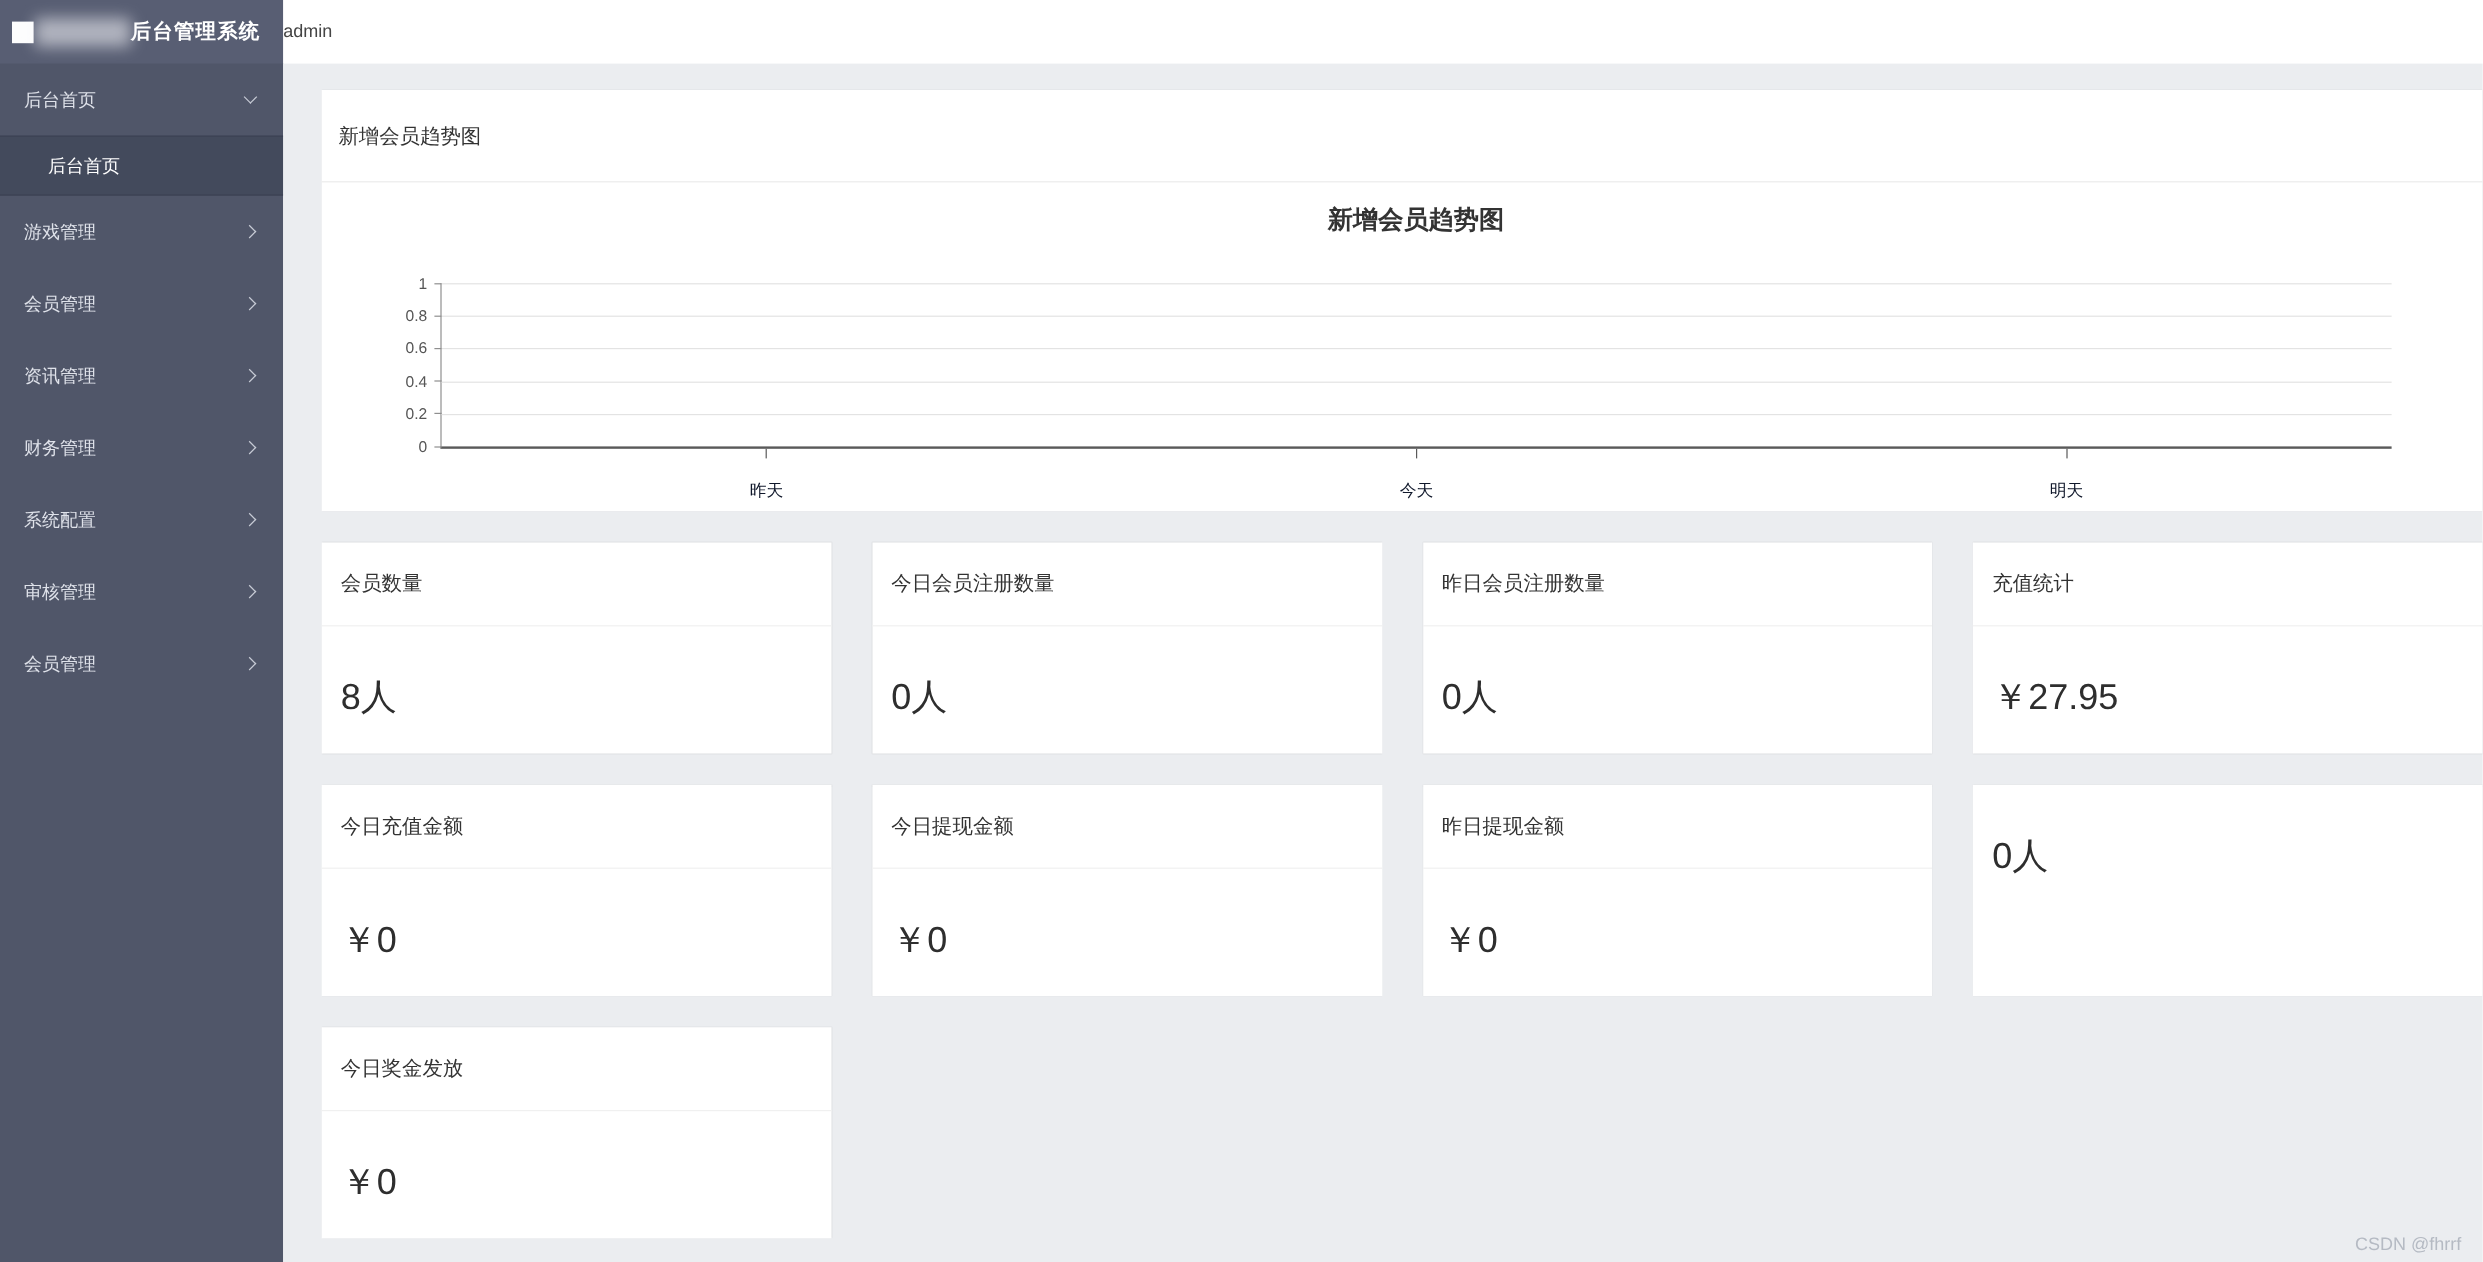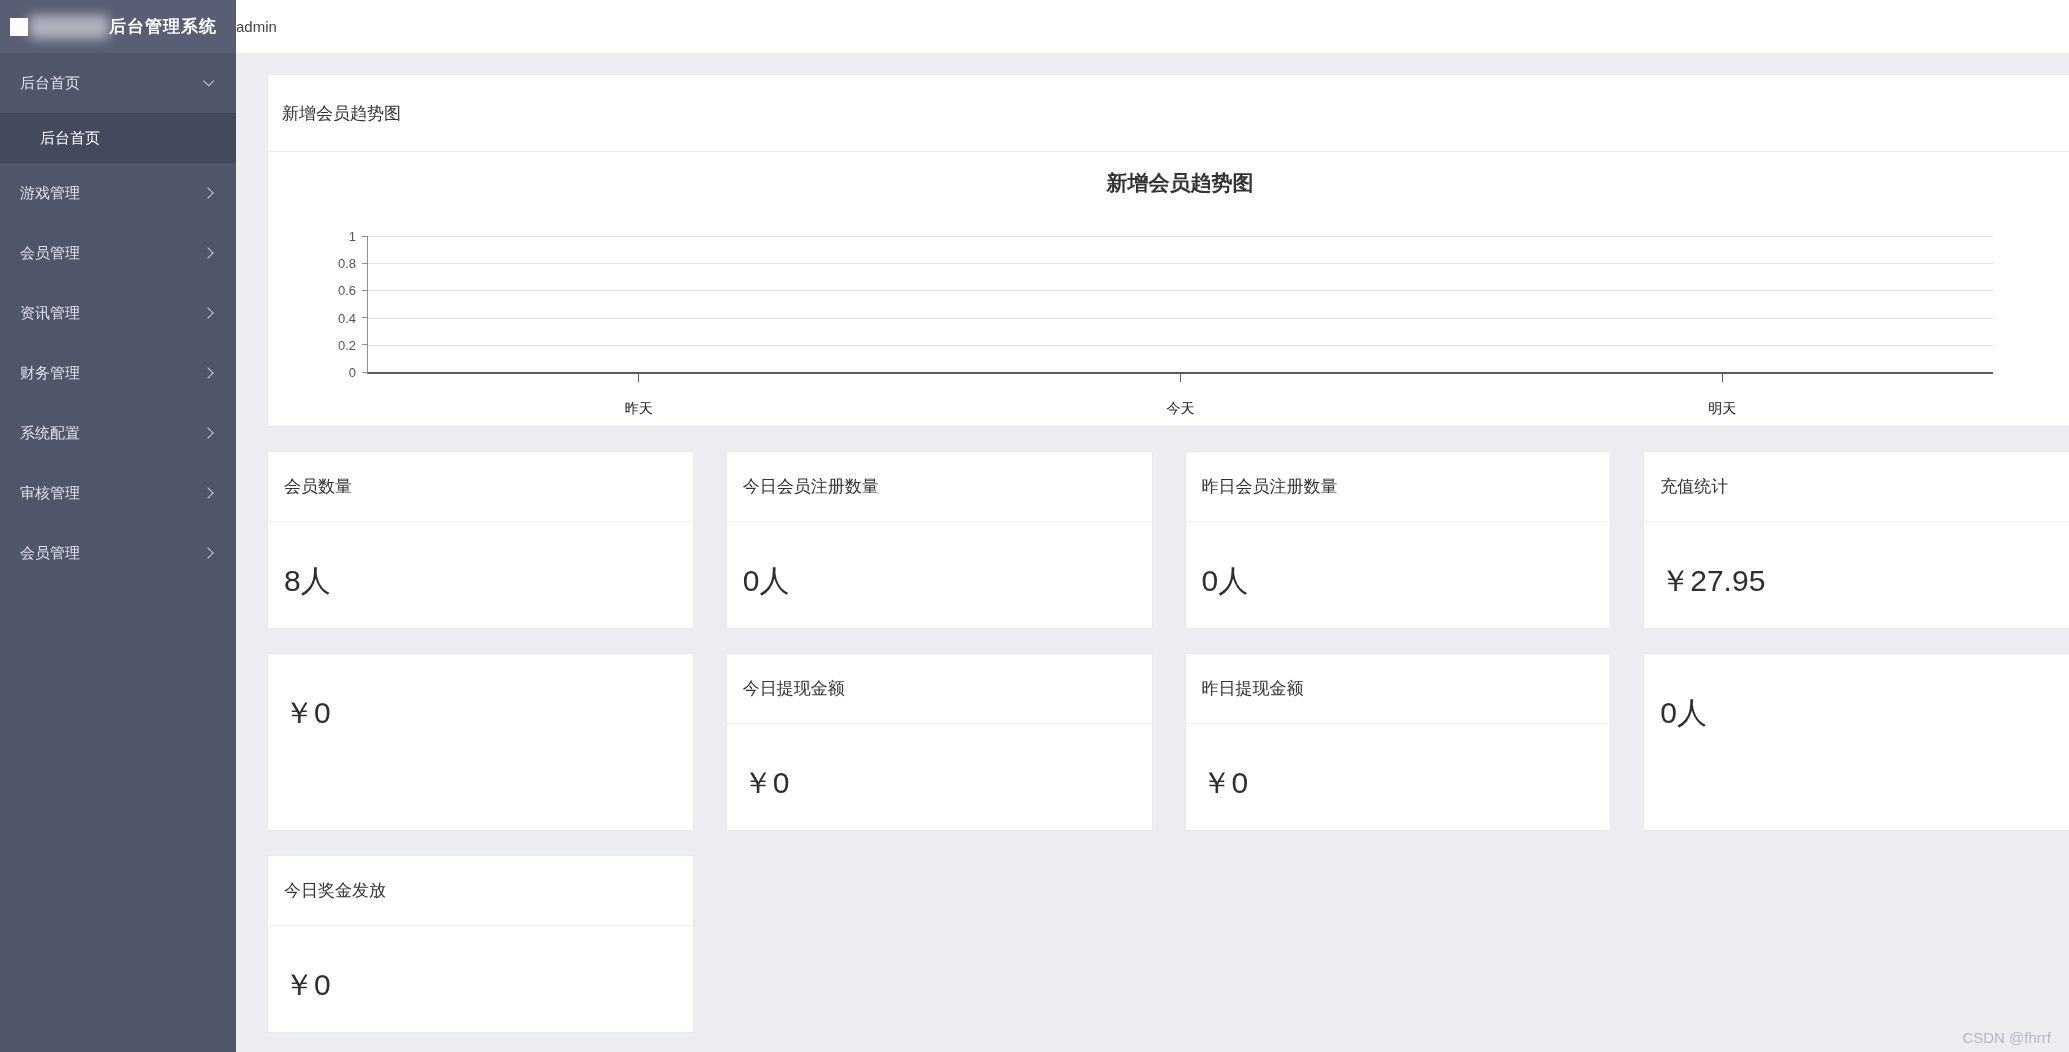--- a/index.html
+++ b/index.html
@@ -148,20 +148,21 @@
           </div>
           <div class="stat-card">
             <div class="stat-header">昨日会员注册数量</div>
             <div class="stat-value">0人</div>
           </div>
           <div class="stat-card">
             <div class="stat-header">充值统计</div>
             <div class="stat-value">￥27.95</div>
           </div>
           <div class="stat-card">
+            <div class="stat-header">今日充值金额</div>
             <div class="stat-value">￥0</div>
           </div>
           <div class="stat-card">
             <div class="stat-header">今日提现金额</div>
             <div class="stat-value">￥0</div>
           </div>
           <div class="stat-card">
             <div class="stat-header">昨日提现金额</div>
             <div class="stat-value">￥0</div>
           </div>

